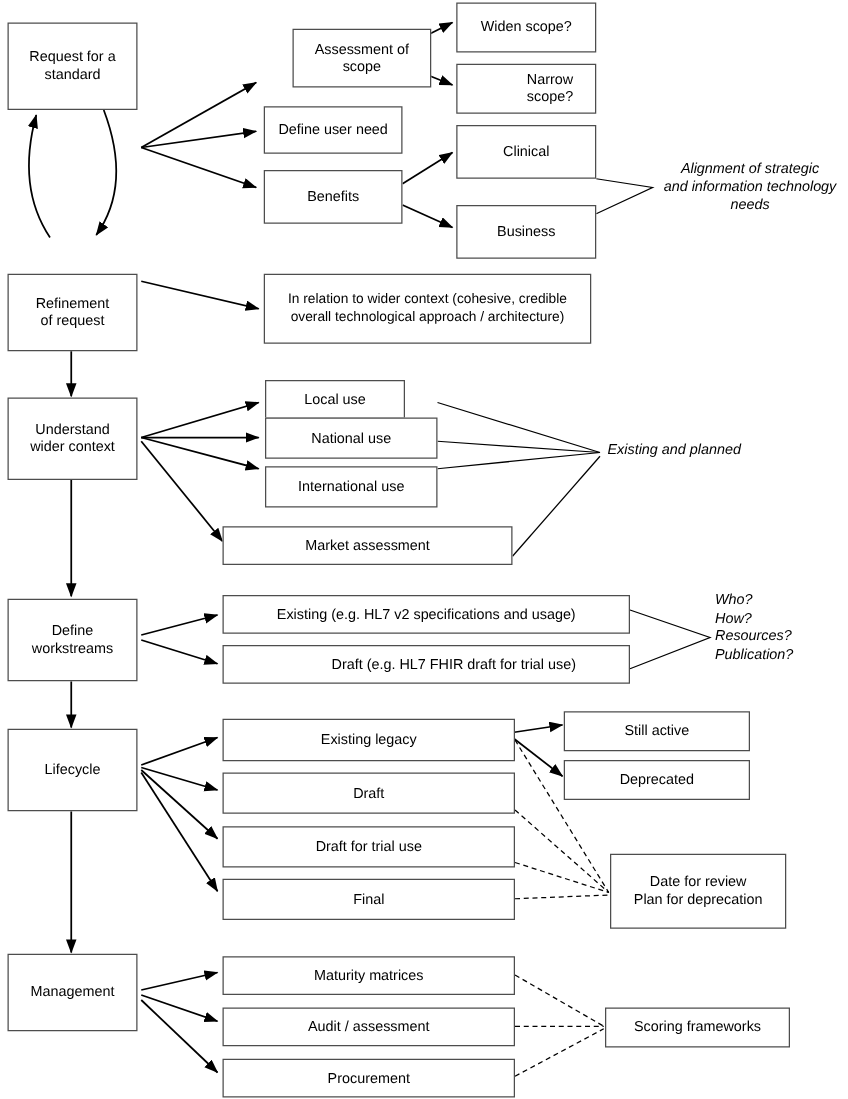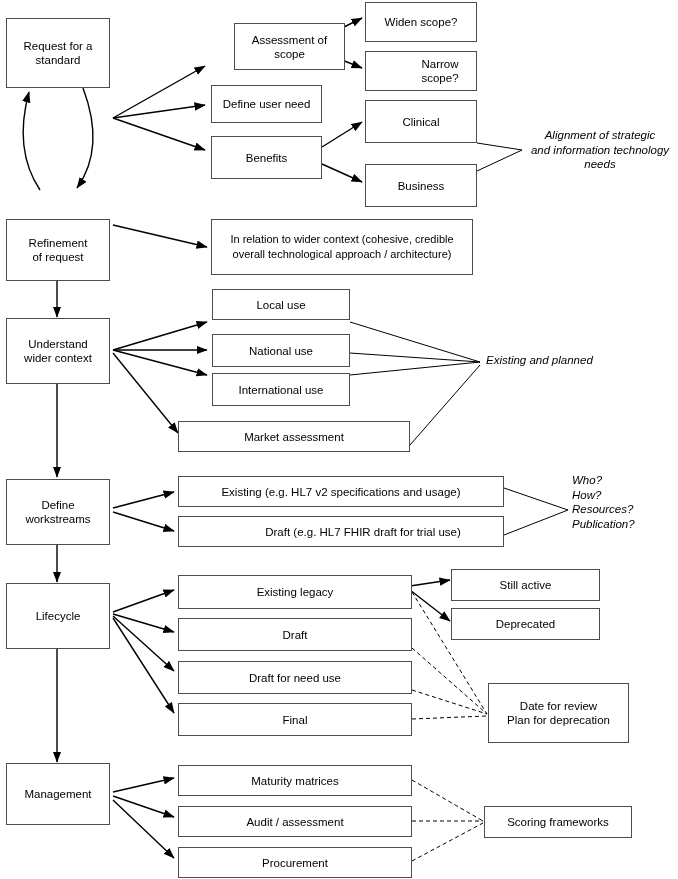--- a/index.html
+++ b/index.html
@@ -212,21 +212,21 @@
     <div>needs</div>
   </div>
 
   <div class="node" style="left:211px; top:219px; width:262px; height:56px; font-size:11px; line-height:15px;">
     <span>
       <span>In relation to wider context (cohesive, credible</span>
       <span>overall technological approach / architecture)</span>
     </span>
   </div>
 
-  <div class="node" style="left:212px; top:289px; width:138px; height:31px;">
+  <div class="node" style="left:212px; top:304px; width:112px; height:31px;">
     <span>Local use</span>
   </div>
 
   <div class="node" style="left:212px; top:334px; width:138px; height:33px;">
     <span>National use</span>
   </div>
 
   <div class="node" style="left:212px; top:373px; width:138px; height:33px;">
     <span>International use</span>
   </div>
@@ -256,21 +256,21 @@
 
   <div class="node" style="left:178px; top:575px; width:234px; height:34px;">
     <span>Existing legacy</span>
   </div>
 
   <div class="node" style="left:178px; top:618px; width:234px; height:33px;">
     <span>Draft</span>
   </div>
 
   <div class="node" style="left:178px; top:661px; width:234px; height:33px;">
-    <span>Draft for need use</span>
+    <span>Draft for trial use</span>
   </div>
 
   <div class="node" style="left:178px; top:703px; width:234px; height:33px;">
     <span>Final</span>
   </div>
 
   <div class="node" style="left:451px; top:569px; width:149px; height:32px;">
     <span>Still active</span>
   </div>
 

